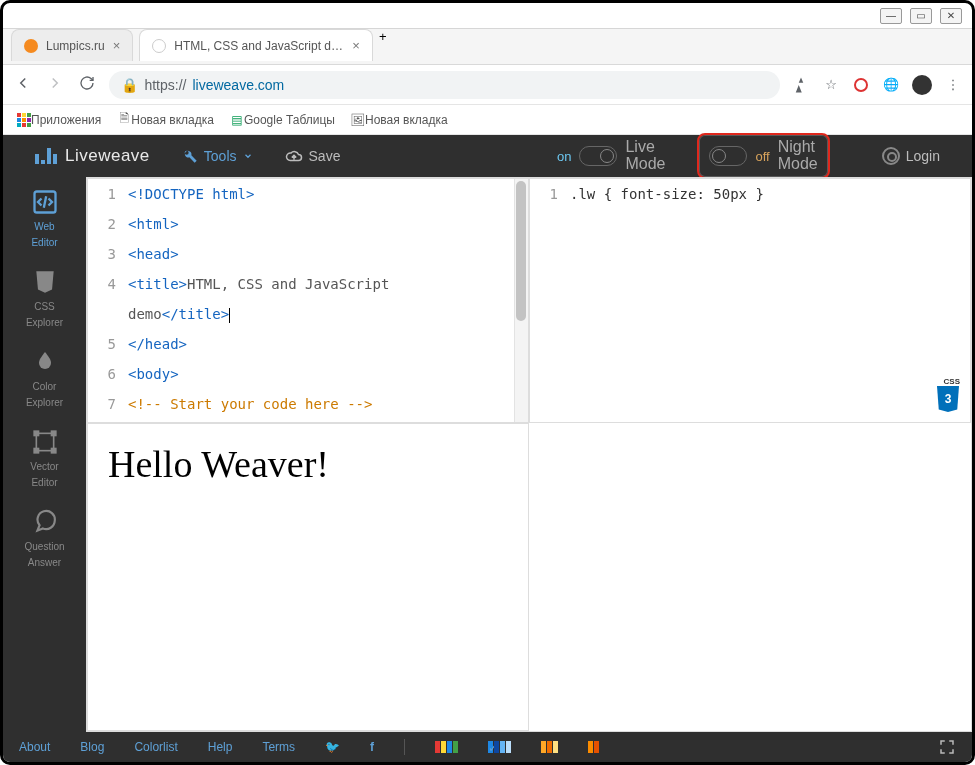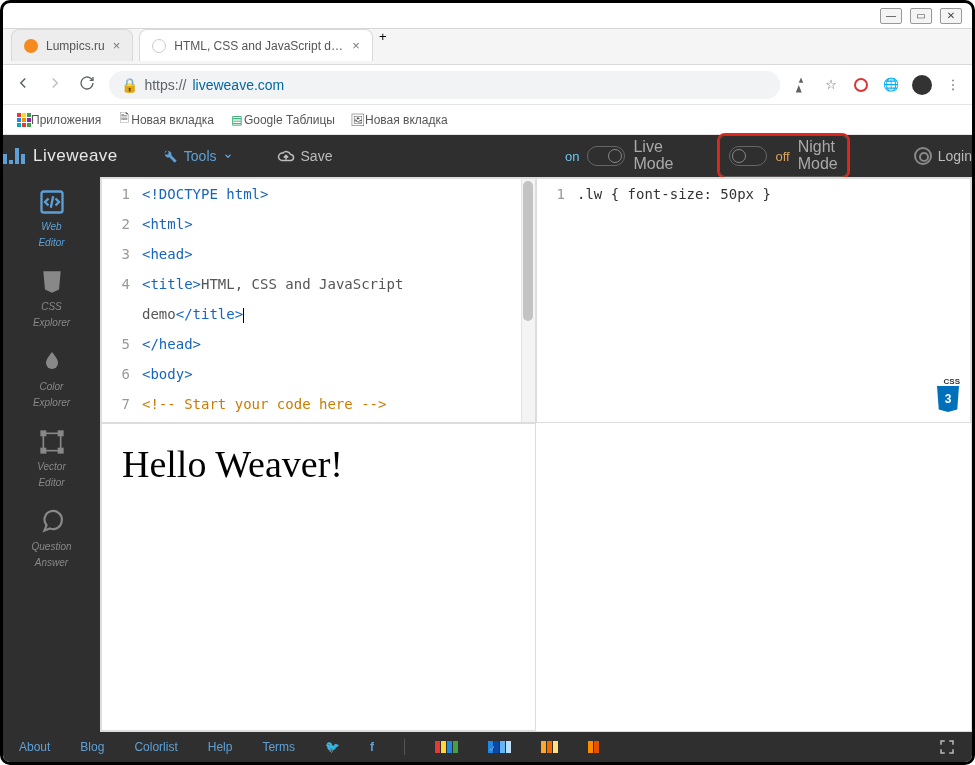--- a/index.html
+++ b/index.html
@@ -25,21 +25,21 @@
 .url .host { color: #0369a1; }
 .exticon { width: 18px; height: 18px; display: flex; align-items: center; justify-content: center; color: #5f6368; }
 .avatar { width: 20px; height: 20px; border-radius: 50%; background: #333; }
 
 
 .bookmarks { height: 30px; display: flex; align-items: center; gap: 16px; padding: 0 14px; border-bottom: 1px solid #e5e5e5; font-size: 12px; color: #555; }
 .bm { display: flex; align-items: center; }
 .bmico { width: 14px; height: 14px; display: flex; align-items: center; justify-content: center; font-size: 12px; }
 
 
-.apphdr { height: 42px; background: #2f2f2f; display: flex; align-items: center; padding: 0 0; gap: 44px; color: #d9d9d9; }
+.apphdr { height: 42px; background: #2f2f2f; display: flex; align-items: center; padding: 0 32px; gap: 32px; color: #d9d9d9; }
 .logo { display: flex; align-items: center; gap: 8px; }
 .logo-bars { display: flex; align-items: flex-end; gap: 2px; height: 16px; }
 .logo-bars span { width: 4px; background: #5ea0d6; }
 .brand { font-size: 17px; letter-spacing: 0.5px; color: #e8e8e8; }
 .hdritem { display: flex; align-items: center; gap: 6px; font-size: 14px; color: #5ea0d6; }
 .hdritem.grey { color: #bcbcbc; }
 .spacer { flex: 1; }
 .toggle { display: flex; align-items: center; gap: 8px; font-size: 11px; color: #bcbcbc; }
 .tswitch { width: 38px; height: 20px; border: 1px solid #666; border-radius: 10px; position: relative; }
 .tknob { width: 14px; height: 14px; border: 1px solid #888; border-radius: 50%; position: absolute; top: 2px; }
@@ -48,21 +48,21 @@
 .tstate { font-size: 13px; }
 .tstate.on { color: #6cc7f0; }
 .tstate.off { color: #d9a45c; }
 .tmulti { line-height: 1.05; font-size: 16px; color: #aaa; }
 .highlight { border: 2px solid #e0281d; border-radius: 8px; padding: 4px 10px; box-shadow: inset 0 0 0 1px rgba(255,255,255,.2); }
 .loginico { width: 18px; height: 18px; border: 2px solid #888; border-radius: 50%; position: relative; }
 .loginico::after { content: ''; position: absolute; width: 6px; height: 6px; border: 2px solid #888; border-radius: 50%; top: 3px; left: 3px; }
 
 
 .workspace { flex: 1; display: flex; background: #fff; }
-.sidebar { width: 97px; background: #2f2f2f; display: flex; flex-direction: column; align-items: center; padding: 10px 2px; gap: 18px; color: #888; font-size: 10px; text-align: center; font-style: italic; }
+.sidebar { width: 83px; background: #2f2f2f; display: flex; flex-direction: column; align-items: center; padding: 10px 2px; gap: 18px; color: #888; font-size: 10px; text-align: center; }
 .sbitem { display: flex; flex-direction: column; align-items: center; gap: 4px; line-height: 1.2; }
 .sbitem.active { color: #5ea0d6; }
 .sbico { width: 30px; height: 30px; display: flex; align-items: center; justify-content: center; }
 
 .panels { flex: 1; display: grid; grid-template-columns: 1fr 1fr; grid-template-rows: 245px 1fr; border: 1px solid #ddd; }
 .pane { border: 1px solid #ddd; position: relative; overflow: hidden; background: #fff; }
 .code { font-family: Consolas, monospace; font-size: 14px; line-height: 18px; padding: 6px 6px 6px 0; white-space: pre; }
 .gut { display: inline-block; width: 28px; text-align: right; color: #999; margin-right: 12px; vertical-align: top; }
 .t-tag { color: #1565c0; }
 .t-html { color: #555; }

